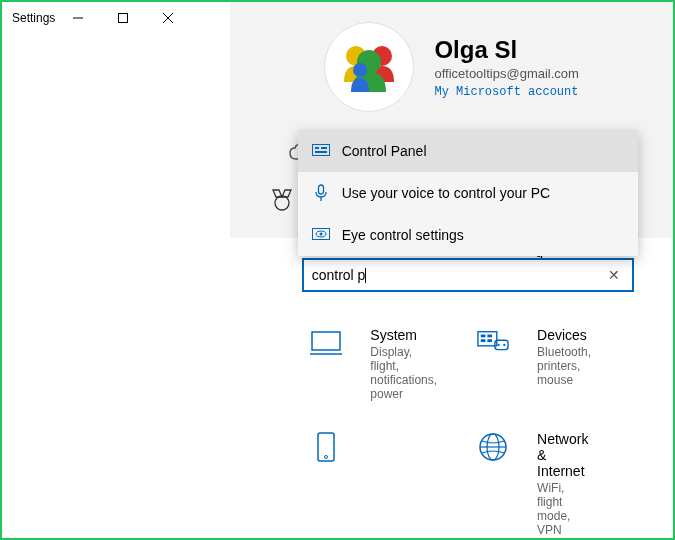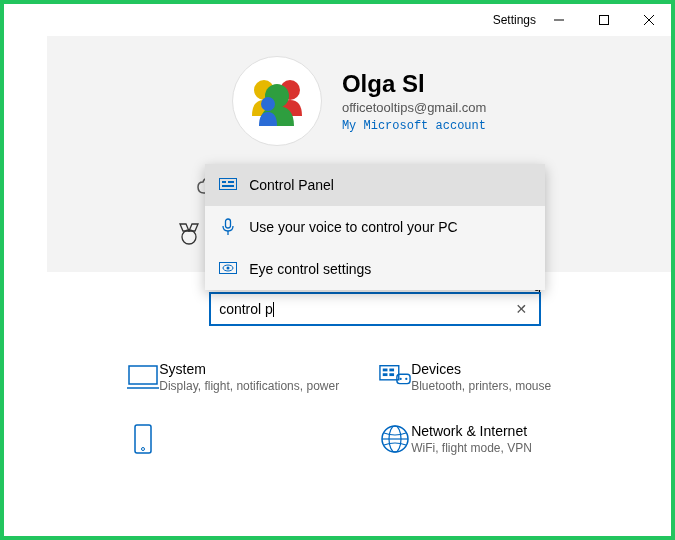--- a/index.html
+++ b/index.html
@@ -7,24 +7,23 @@
     font-family: "Segoe UI", Arial, sans-serif;
     background: #f0f0f0;
     width: 675px;
     height: 540px;
     overflow: hidden;
   }
   .window {
     width: 675px;
     height: 540px;
     background: #fff;
-    border: 4px solid #22c55e;
-    display: flex;
-    flex-direction: column;
-    align-items: flex-end;
+    border: 2px solid #22c55e;
+    display: flex;
+    flex-direction: row;
   }
   .titlebar {
     height: 32px;
     display: flex;
     align-items: center;
     background: #fff;
     position: relative;
   }
   .titlebar .title {
     font-size: 12px;
@@ -42,20 +41,21 @@
     align-items: center;
     justify-content: center;
     font-size: 12px;
     color: #000;
   }
   .win-btn svg { width: 10px; height: 10px; }
   .content {
     flex: 1;
     overflow: hidden;
     position: relative;
+    margin-left: 40px;
   }
   .header-section {
     background: #f3f3f3;
     padding: 20px 0 25px 0;
     position: relative;
   }
   .user-row {
     display: flex;
     align-items: center;
     justify-content: center;
@@ -173,21 +173,21 @@
     color: #0067c0;
   }
   .categories {
     display: grid;
     grid-template-columns: 1fr 1fr;
     gap: 30px 40px;
     padding: 35px 80px 20px 80px;
   }
   .cat-item {
     display: flex;
-    gap: 0;
+    gap: 28px;
     align-items: flex-start;
   }
   .cat-icon {
     width: 32px;
     height: 32px;
     display: flex;
     align-items: center;
     justify-content: center;
     color: #0067c0;
     flex-shrink: 0;

